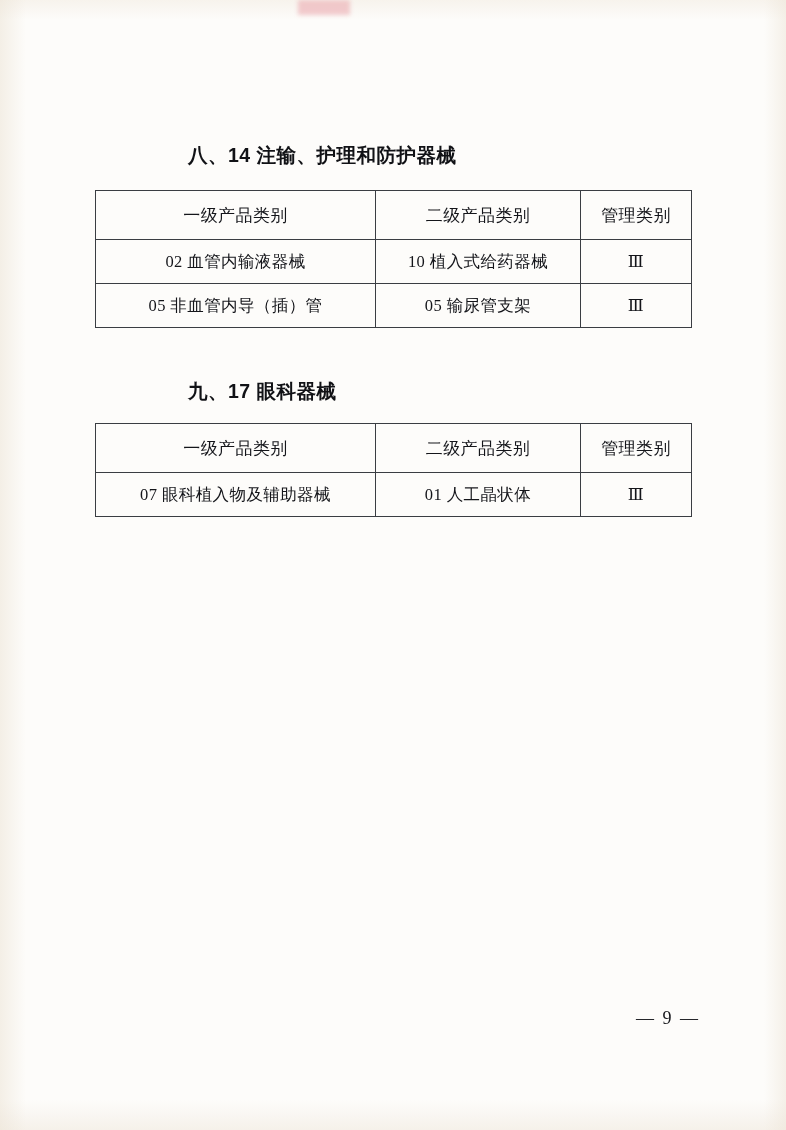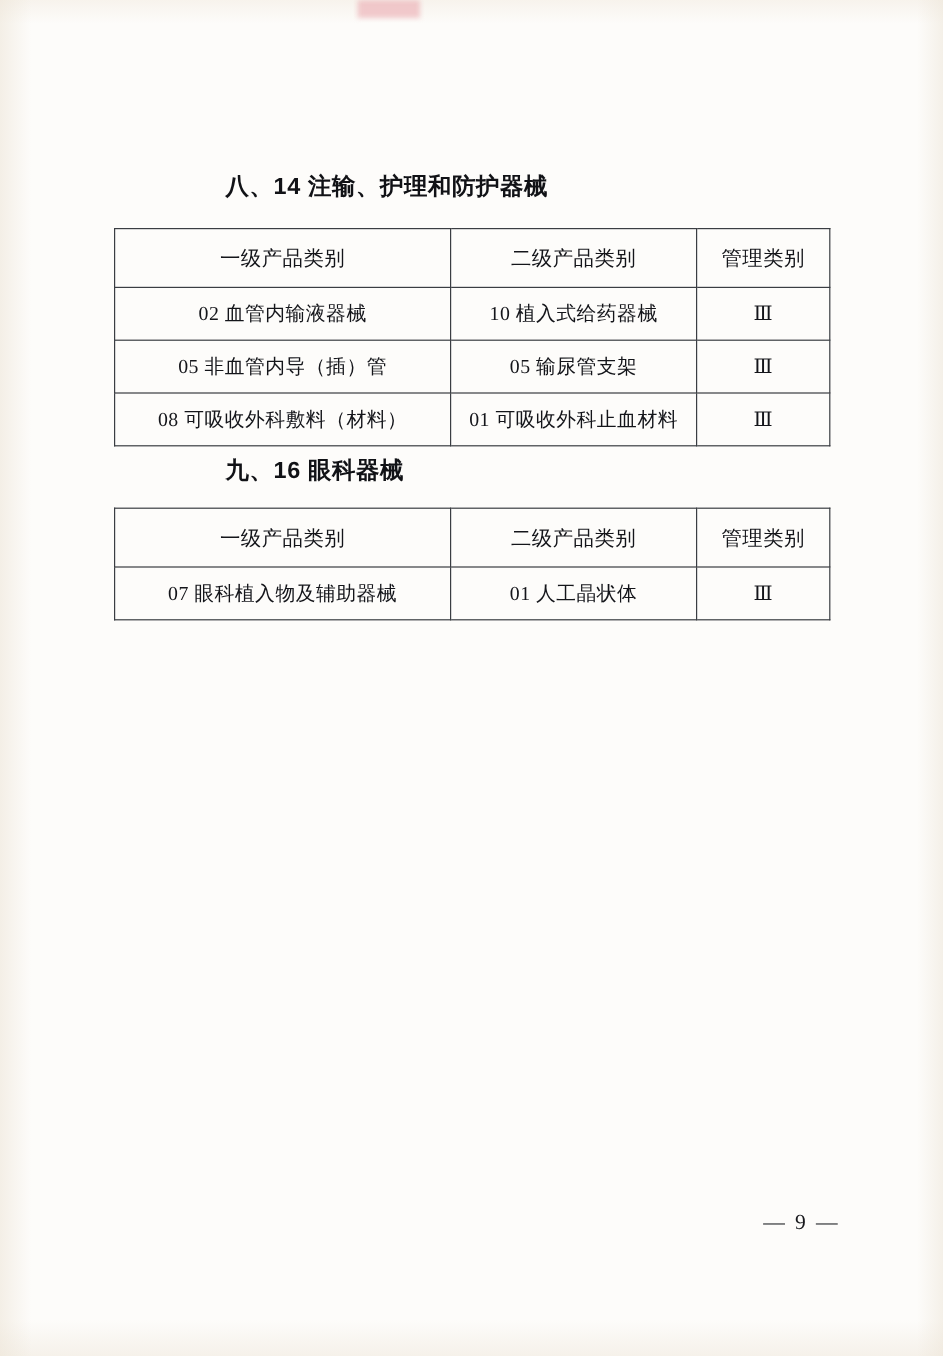--- a/index.html
+++ b/index.html
@@ -143,29 +143,24 @@
         <tr>
           <td>02 血管内输液器械</td>
           <td>10 植入式给药器械</td>
           <td>Ⅲ</td>
         </tr>
         <tr>
           <td>05 非血管内导（插）管</td>
           <td>05 输尿管支架</td>
           <td>Ⅲ</td>
         </tr>
-        <tr>
-          <td>08 可吸收外科敷料（材料）</td>
-          <td>01 可吸收外科止血材料</td>
-          <td>Ⅲ</td>
-        </tr>
       </tbody>
     </table>
 
-    <div id="heading-2" class="section-heading">九、16 眼科器械</div>
+    <div id="heading-2" class="section-heading">九、17 眼科器械</div>
 
     <table id="table-2" class="doc-table">
       <colgroup>
         <col class="col-a">
           <col class="col-b">
           <col class="col-c">
       </colgroup>
       <thead>
         <tr>
           <th>一级产品类别</th>

